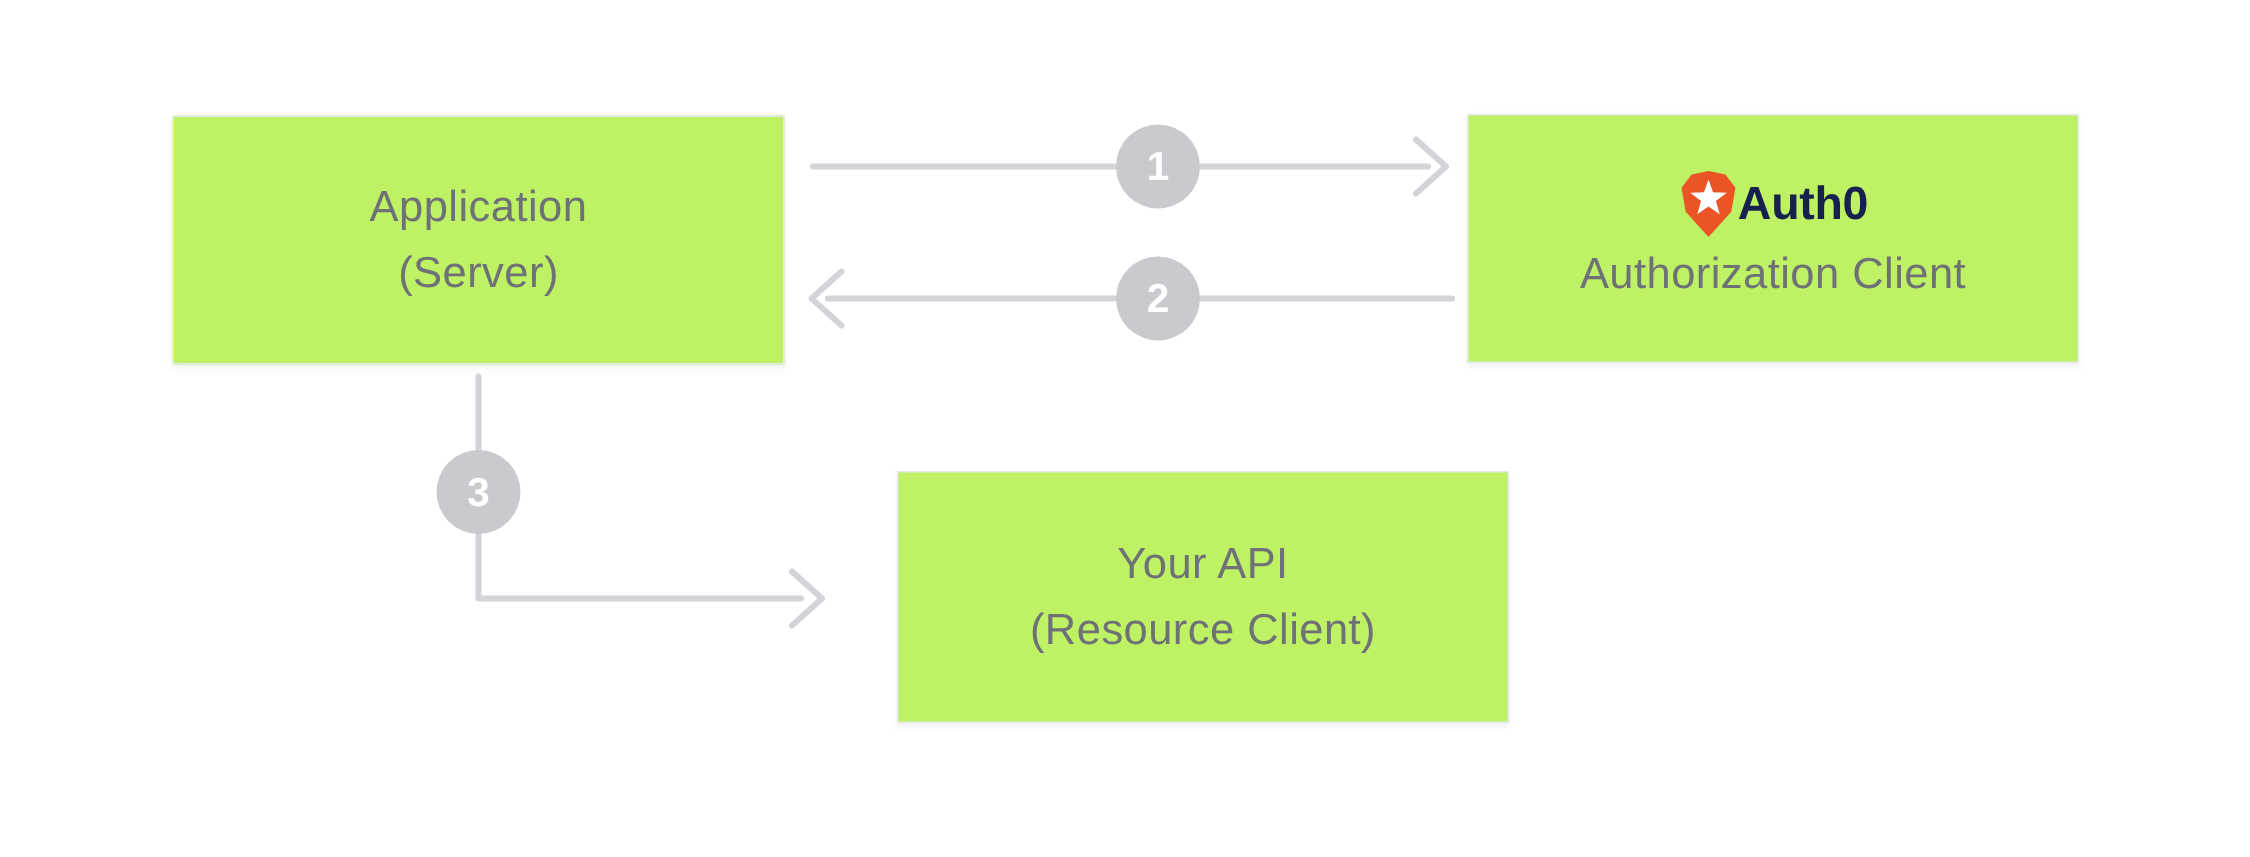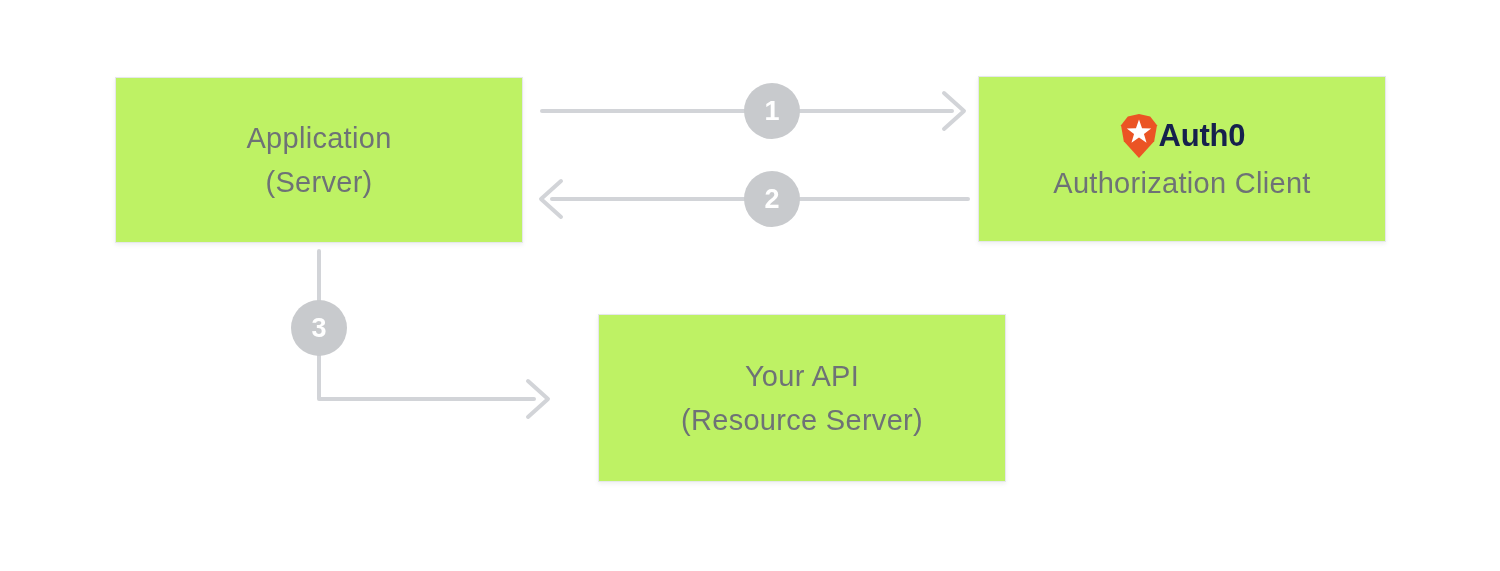--- a/index.html
+++ b/index.html
@@ -65,20 +65,20 @@
         <polygon points="50,0 78,6 95,28 88,68 50,110 12,68 5,28 22,6" fill="#EB5424"></polygon>
         <polygon points="50,14 57.6,35.5 80.4,36.1 62.4,50 68.8,71.9 50,59 31.2,71.9 37.6,50 19.6,36.1 42.4,35.5" fill="#FFFFFF"></polygon>
       </svg>
       <span class="brand-text">Auth0</span>
     </div>
     <div>Authorization Client</div>
   </div>
 
   <div class="box box-api">
     <div>Your API</div>
-    <div>(Resource Server)</div>
+    <div>(Resource Client)</div>
   </div>
 
   <div class="step-circle step-1">1</div>
   <div class="step-circle step-2">2</div>
   <div class="step-circle step-3">3</div>
 
 </div>
 
 </body></html>

